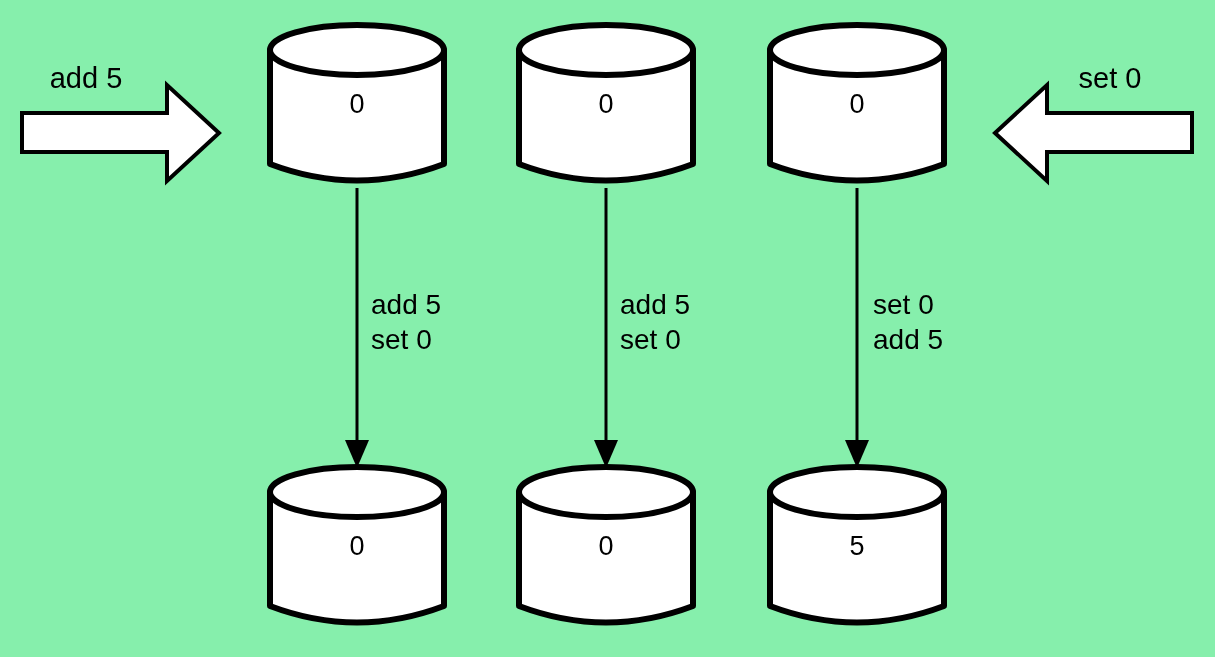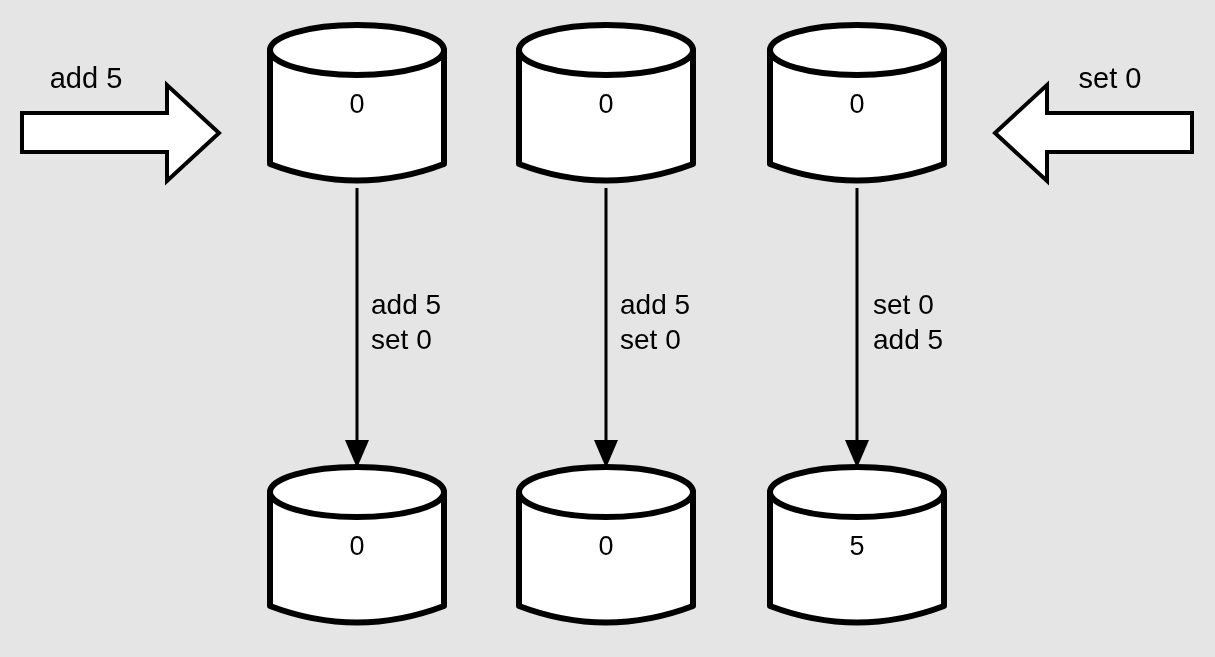--- a/index.html
+++ b/index.html
@@ -7,21 +7,21 @@
     padding: 0;
     background: #ffffff;
   }
   body {
     font-family: "Liberation Sans", sans-serif;
   }
   #canvas {
     position: relative;
     width: 1215px;
     height: 657px;
-    background: #e5e5e5;
+    background: #86efac;
     overflow: hidden;
   }
   #diagram-svg {
     position: absolute;
     top: 0;
     left: 0;
     width: 1215px;
     height: 657px;
   }
   .cyl-shape {

